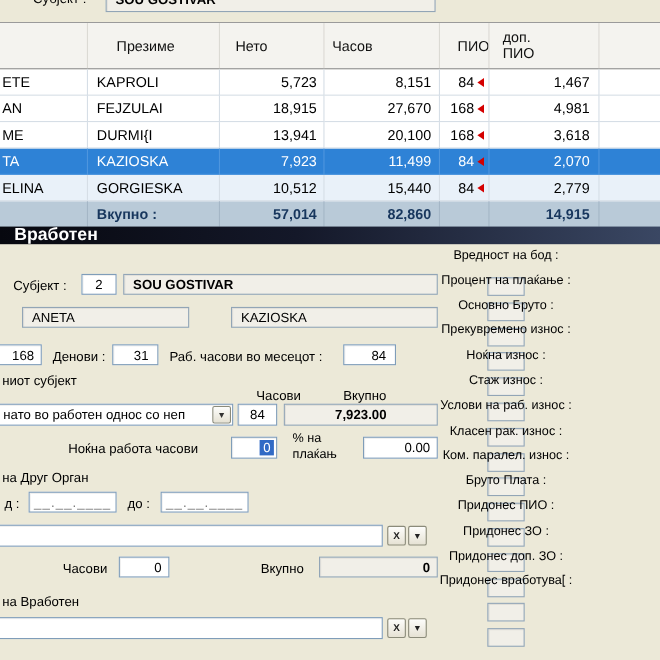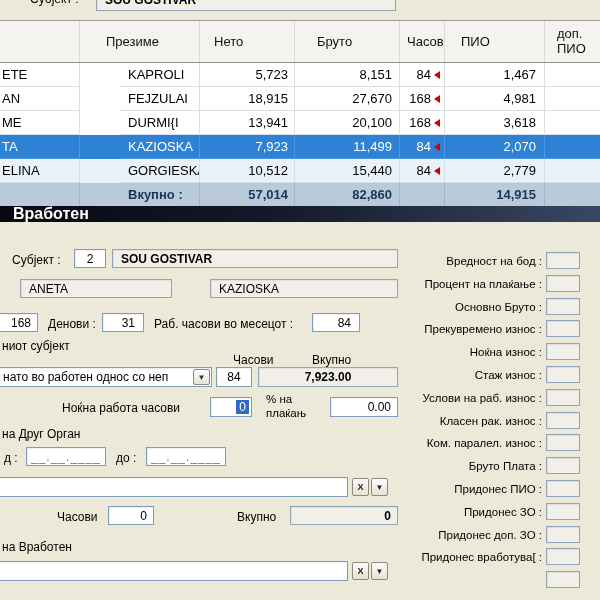--- a/index.html
+++ b/index.html
@@ -14,21 +14,21 @@
   .ts-label { position: absolute; left: 30px; top: -8px; font-size: 12px; }
   .ts-field { left: 96px; top: -11px; width: 300px; height: 22px; font-weight: bold; padding-left: 8px; font-size: 13px; }
   
   #grid { position: absolute; left: -40px; top: 20px; width: 660px; background: #fff; border-top: 1px solid #9a9a9a; }
   .trow { display: grid; grid-template-columns: 120px 120px 95px 105px 45px 100px 75px; height: 24px; }
   .thead { height: 42px; background: #F4F3EF; border-bottom: 1px solid #8F8F8F; }
   .th { display: flex; align-items: center; font-size: 13px; color: #111; border-right: 1px solid #DBDAD4; overflow: hidden; white-space: nowrap; }
   .th.dop { flex-direction: column; align-items: flex-start; justify-content: center; line-height: 1.15; padding-left: 12px; }
   .td { display: flex; align-items: center; font-size: 13px; border-right: 1px solid #D6DEE6; border-bottom: 1px solid #D6DEE6; overflow: hidden; white-space: nowrap; }
   .name    { padding-left: 42px; }
-  .surname { padding-left: 8px; margin-left: 40px; }
+  .surname { padding-left: 8px; }
   .num     { justify-content: flex-end; padding-right: 6px; }
   .num.bruto { padding-right: 7px; }
   .num.hours { padding-right: 13px; position: relative; }
   .num.pio   { padding-right: 8px; text-align: right; }
   .alt { background: #E9F1F9; }
   .sel-row { background: #2E82D6; color: #fff; }
   .sel-row .td { border-right-color: #4E96DE; border-bottom-color: #4E96DE; }
   .totals { background: #B9CAD8; color: #17365D; font-weight: bold; }
   .totals .td { border-right-color: #A4B6C6; border-bottom-color: #A4B6C6; }
   .flag { position: absolute; right: 4px; top: 8px; width: 0; height: 0;
@@ -54,39 +54,38 @@
                background: linear-gradient(#FDFDFB, #E6E2D4); border: 1px solid #8B8B7A; border-radius: 2px;
                display: flex; align-items: center; justify-content: center; font-size: 8px; color: #333; }
   .wbtn { position: absolute; width: 17px; height: 18px;
           background: linear-gradient(#FDFDFB, #E6E2D4); border: 1px solid #8B8B7A; border-radius: 2px;
           display: flex; align-items: center; justify-content: center; font-size: 9px; font-weight: bold; color: #222; }
   .arr { font-size: 8px; }
   .sel { background: #316AC5; color: #fff; padding: 0 3px; font-size: 12px; }
   .pct { width: 52px; white-space: normal; line-height: 1.2; font-size: 11.5px; }
   
   .rp-row { position: absolute; right: 20px; width: 240px; height: 17px;
-            display: flex; align-items: center; justify-content: flex-end; gap: 4px; }
+            display: flex; align-items: center; justify-content: flex-end; gap: 14px; flex-direction: column; }
   .rp-label { font-size: 11.5px; white-space: nowrap; }
   .rp-box { width: 34px; height: 17px; background: #F1EFE8; border: 1px solid #92A5B6;
             flex: 0 0 auto; box-shadow: inset 1px 1px 0 rgba(0,0,0,0.07); }
 </style>
 </head>
 <body>
 
 <div id="topstrip">
   <span class="ts-label">Субјект :</span>
   <div class="field ro ts-field">SOU GOSTIVAR</div>
 </div>
 
 <div id="grid">
   <div class="trow thead">
     <div class="th"></div>
     <div class="th" style="padding-left:26px">Презиме</div>
     <div class="th" style="padding-left:14px">Нето</div>
-    <div class="th" style="padding-left:22px">Бруто</div>
     <div class="th" style="padding-left:7px">Часов</div>
     <div class="th" style="padding-left:16px">ПИО</div>
     <div class="th dop">
       <span>доп.</span>
       <span>ПИО</span>
     </div>
   </div>
 
   <div class="trow">
     <div class="td name">ETE</div>

